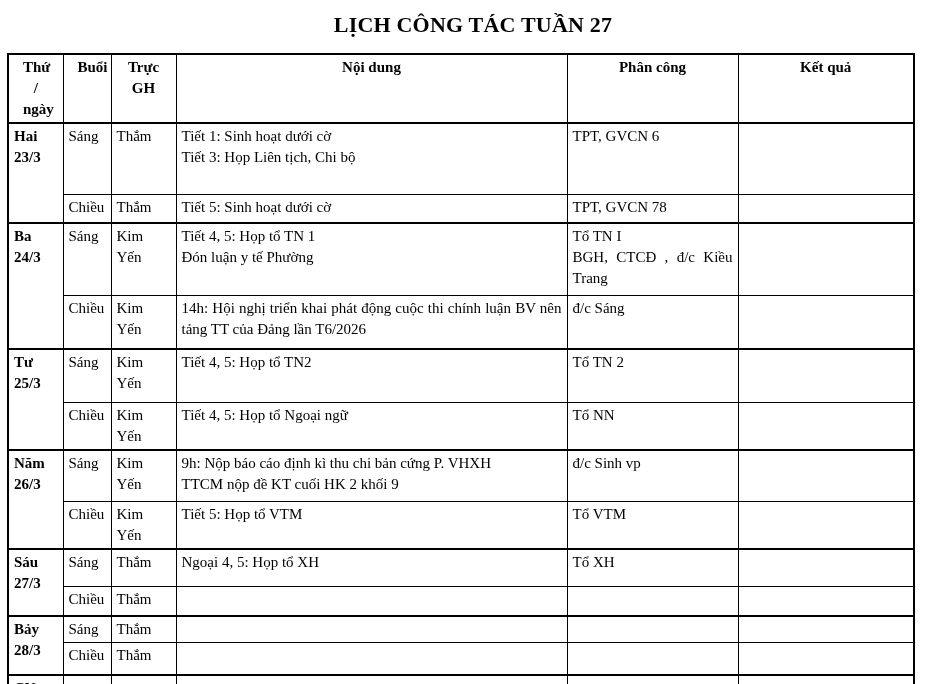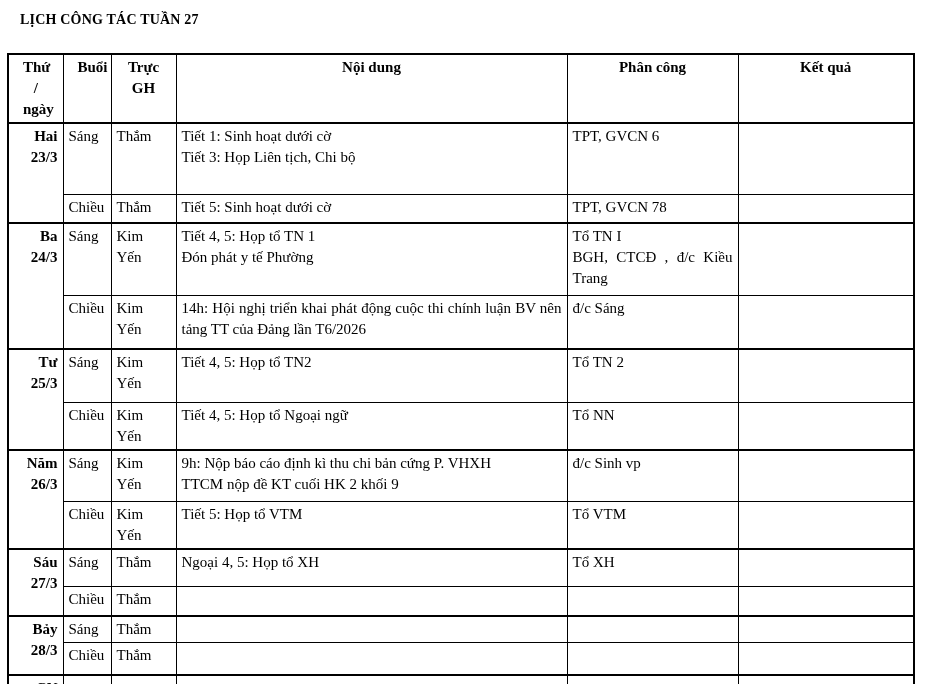--- a/index.html
+++ b/index.html
@@ -10,21 +10,22 @@
     background: #ffffff;
     color: #000000;
     font-family: "Liberation Serif", serif;
     overflow: hidden;
   }
   .doc-title {
     position: absolute;
     top: 12px;
     left: 20px;
     width: 906px;
-    font-size: 14px;
+    text-align: center;
+    font-size: 22px;
     font-weight: bold;
     letter-spacing: 0.2px;
   }
   table.schedule {
     position: absolute;
     left: 7px;
     top: 53px;
     width: 906px;
     border-collapse: collapse;
     table-layout: fixed;
@@ -39,21 +40,21 @@
     line-height: 1.4;
     overflow: hidden;
   }
   table.schedule th {
     font-weight: bold;
     text-align: center;
     padding: 2px 14px;
   }
   tr.sec > td { border-top: 2px solid #000000; }
   td.day {
-    text-align: right;
+    text-align: left;
     font-weight: bold;
     padding: 2px 2px;
   }
   td.c { text-align: left; padding: 2px 2px; }
   .just { text-align: justify; }
 </style>
 </head>
 <body>
 
 <div class="page">
@@ -116,21 +117,21 @@
 
     <tr class="sec" style="height:72px">
       <td class="day" rowspan="2">
         <div>Ba</div>
         <div>24/3</div>
       </td>
       <td class="c">Sáng</td>
       <td class="c">Kim Yến</td>
       <td>
         <div>Tiết 4, 5: Họp tổ TN 1</div>
-        <div>Đón phát y tế Phường</div>
+        <div>Đón luận y tế Phường</div>
       </td>
       <td>
         <div>Tổ TN I</div>
         <div class="just">BGH, CTCĐ , đ/c Kiều Trang</div>
       </td>
       <td></td>
     </tr>
     <tr style="height:54px">
       <td class="c">Chiều</td>
       <td class="c">Kim Yến</td>

